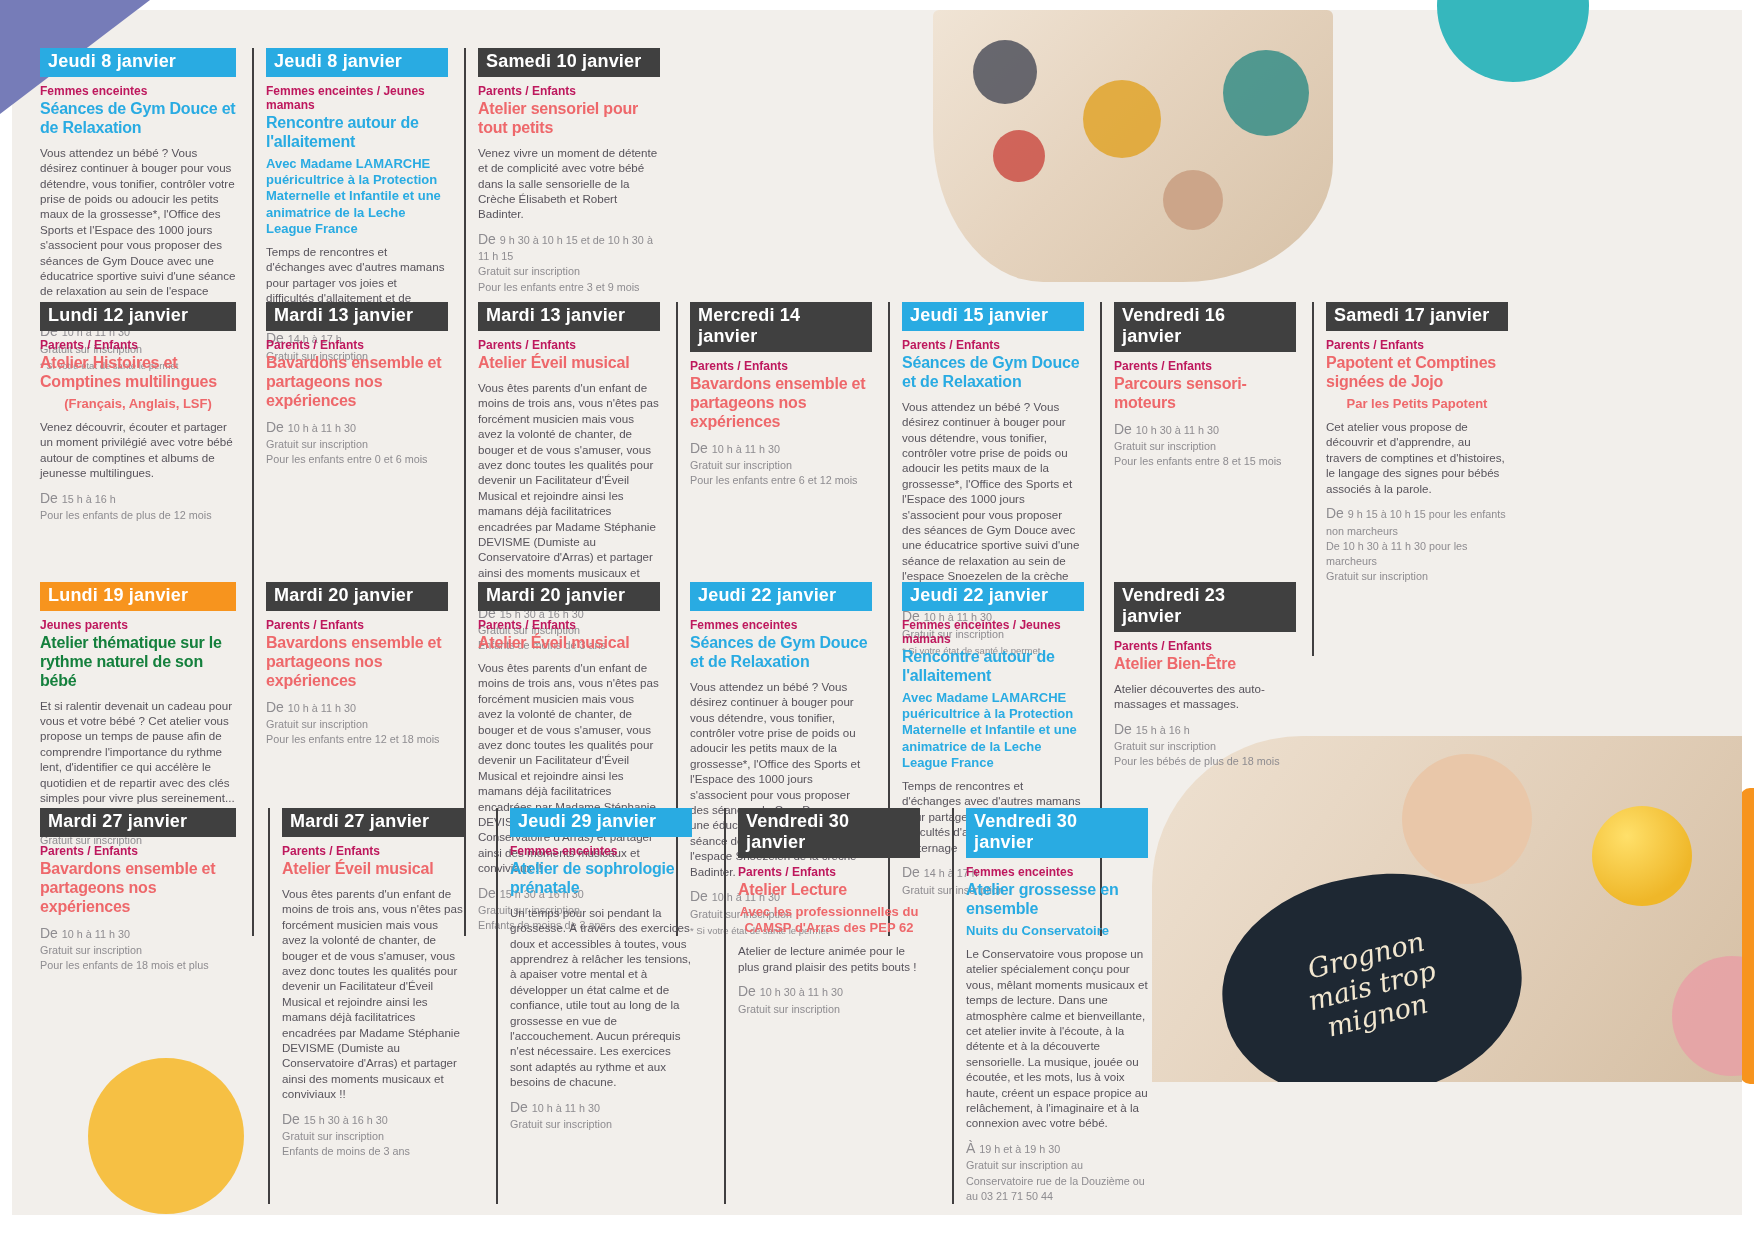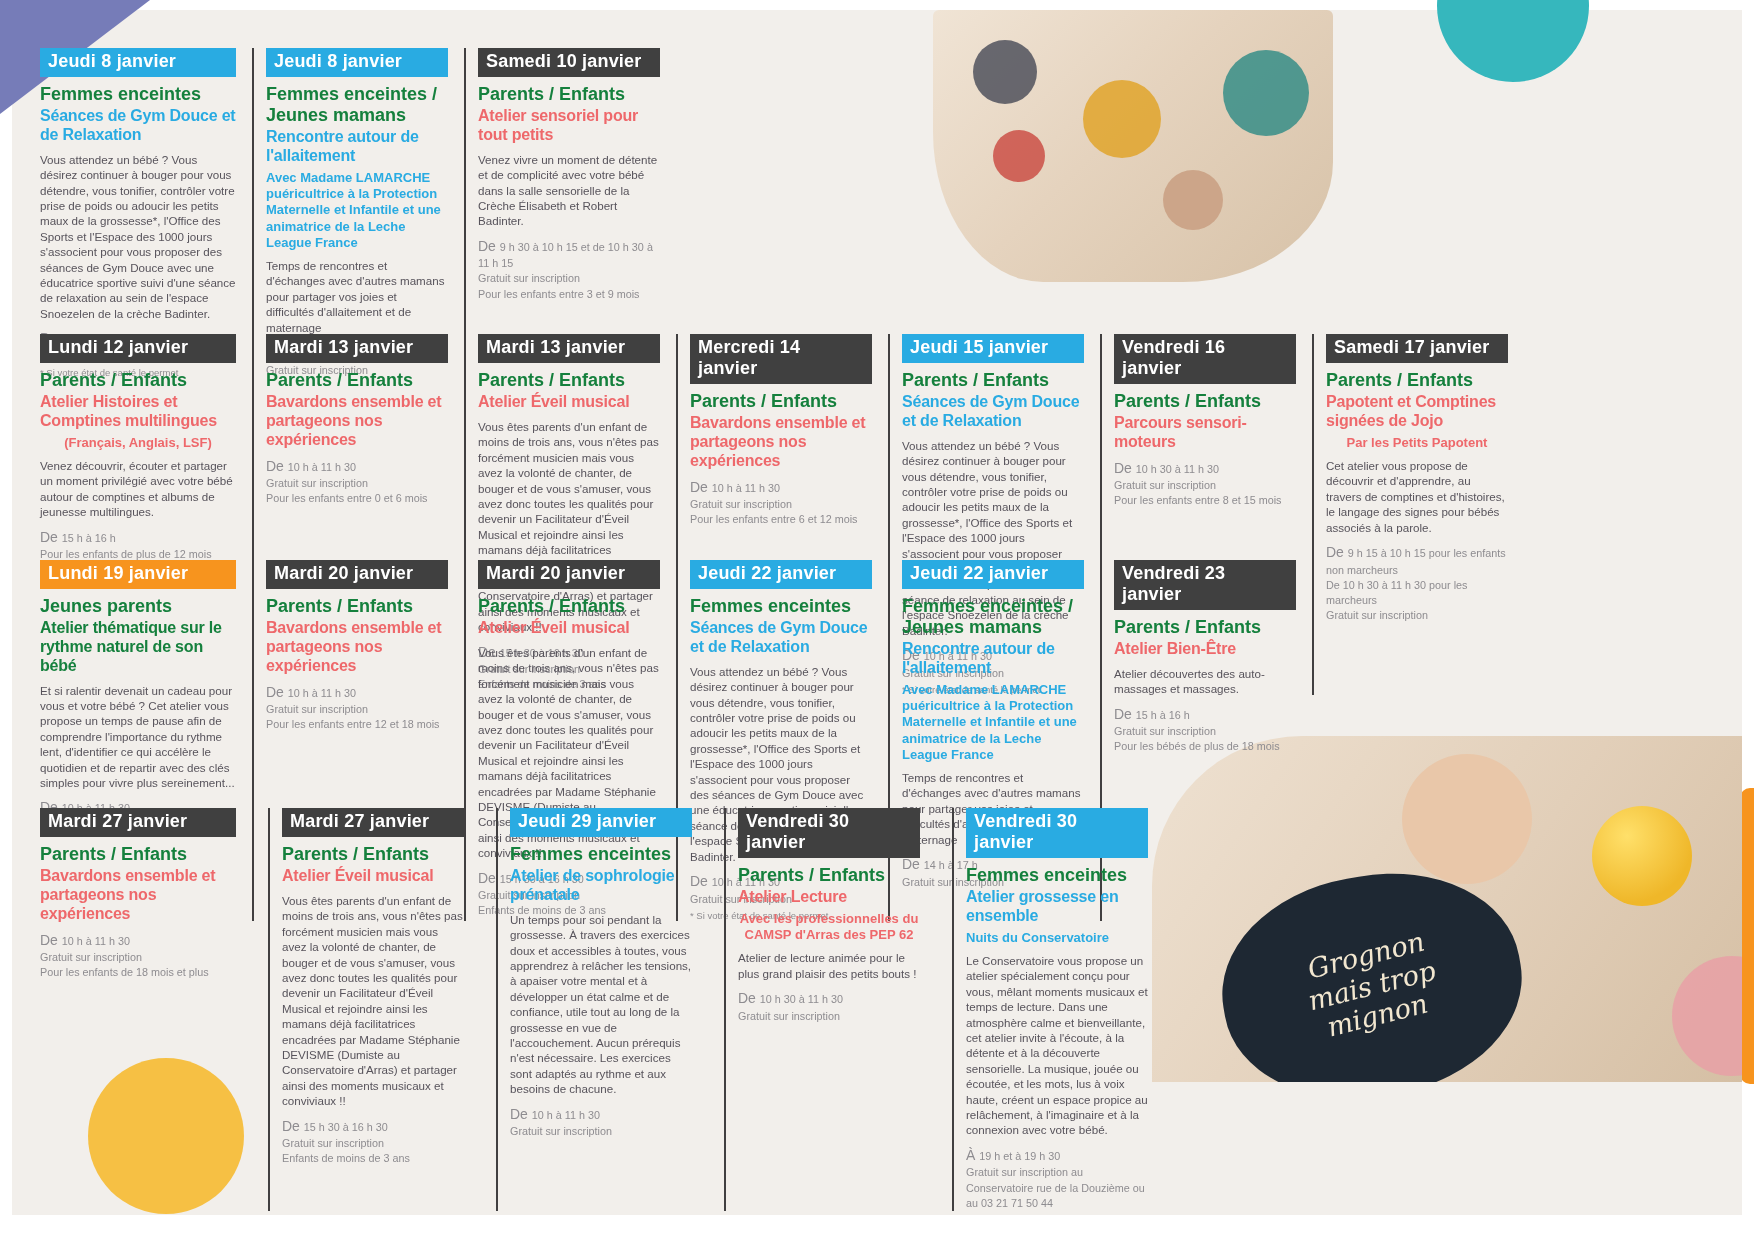--- a/index.html
+++ b/index.html
@@ -35,30 +35,30 @@
            background:radial-gradient(circle at 35% 30%,#ffe06a,#efb729 70%);}
   .pb-pink{left:520px;top:220px;width:120px;height:120px;background:#e8a0a6;opacity:.85;}
   .pb-sweater{position:absolute;left:70px;top:140px;width:300px;height:220px;border-radius:48%;
               background:#1e2833;transform:rotate(-10deg);display:flex;flex-direction:column;
               justify-content:center;align-items:center;gap:2px;}
   .pb-sweater span{font-family:"DejaVu Serif",serif;font-style:italic;color:#f2e7d0;
                    font-size:27px;line-height:1.05;transform:rotate(-4deg);}
 
   
   .cards-row{position:absolute;left:40px;width:1500px;display:flex;align-items:stretch;z-index:3;}
-  #row-0{top:48px;} #row-1{top:302px;margin-top:32px;} #row-2{top:560px;} #row-3{top:808px;gap:16px;}
+  #row-0{top:48px;} #row-1{top:302px;} #row-2{top:582px;} #row-3{top:808px;gap:16px;}
   .card{width:212px;box-sizing:border-box;padding-right:16px;hyphens:none;}
   .card.divided{border-left:2px solid #413f40;padding-left:12px;}
   .card-date{font-size:18px;font-weight:800;color:#ffffff;padding:3px 8px 5px;margin-bottom:7px;
              letter-spacing:.2px;}
   .theme-blue  .card-date{background:#29abe2;}
   .theme-red   .card-date{background:#404040;}
   .theme-orange.card, .theme-orange .x{}
   .theme-orange .card-date{background:#f7941e;}
-  .card-aud{font-size:18px;font-weight:600;color:#15803d;margin:2px 0 1px;}
+  .card-aud{font-size:12px;font-weight:600;color:#be185d;margin:2px 0 1px;}
   .card-title{font-size:16px;font-weight:800;line-height:1.18;margin:2px 0 7px;letter-spacing:-.2px;}
   .theme-blue  .card-title{color:#29abe2;}
   .theme-red   .card-title{color:#ee686b;}
   .theme-orange .card-title{color:#15803d;}
   .card-sub{font-size:13px;font-weight:700;line-height:1.25;margin:-3px 0 7px;}
   .theme-blue  .card-sub{color:#29abe2;}
   .theme-red   .card-sub{color:#ee686b;text-align:center;}
   .card-body{font-size:11.6px;color:#57535b;line-height:1.33;margin:0 0 8px;}
   .card-meta{font-size:10.8px;color:#8e8c90;line-height:1.4;}
   .meta-lead{font-size:14px;}

